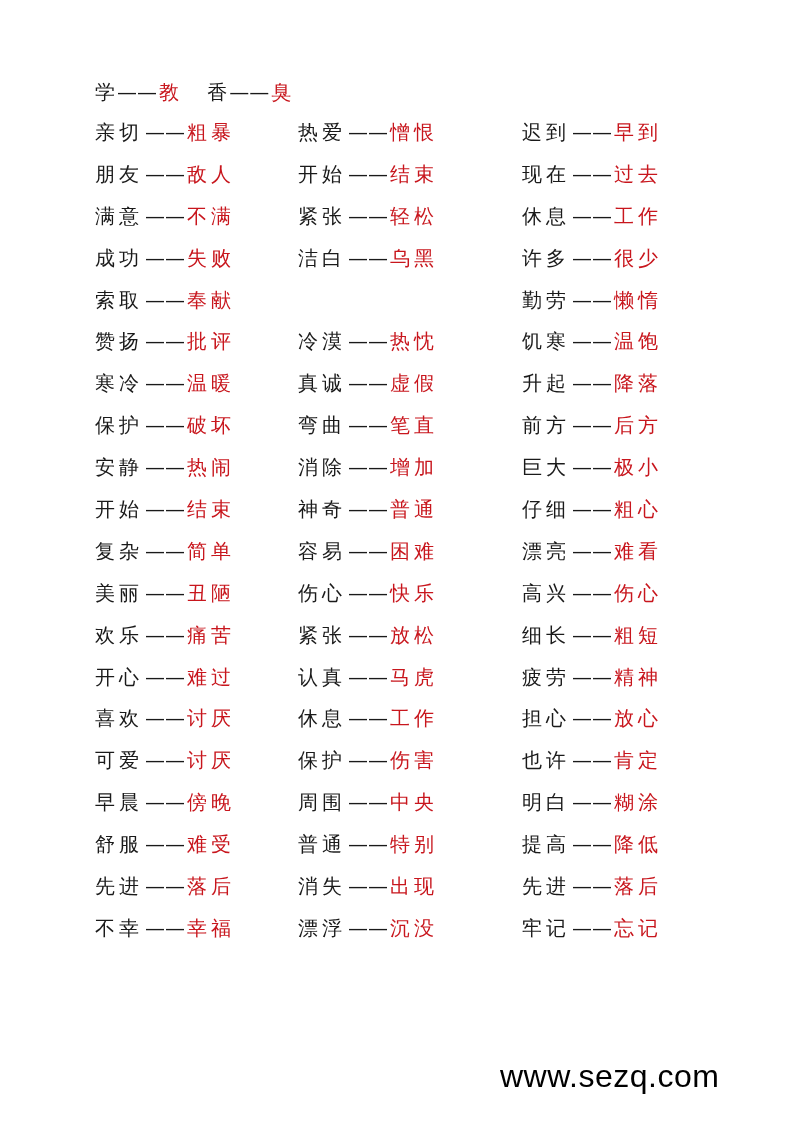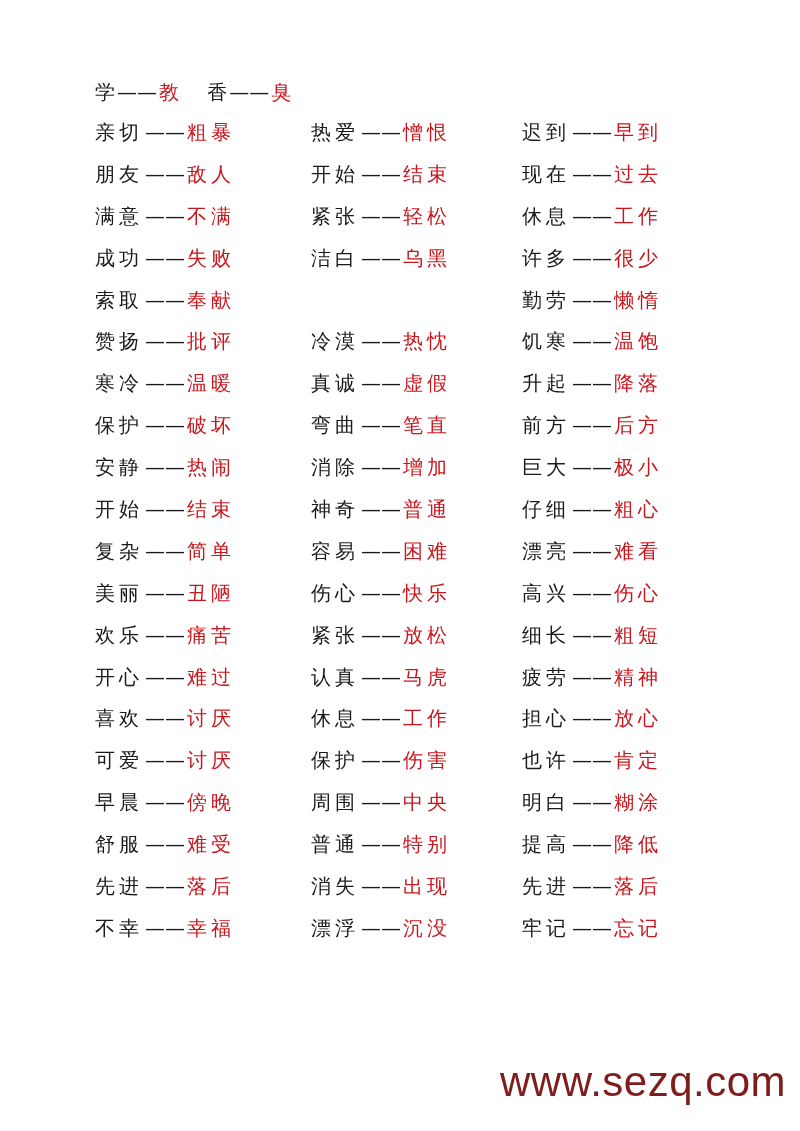--- a/index.html
+++ b/index.html
@@ -9,23 +9,23 @@
     .header-row { position: absolute; left: 95px; top: 78px; height: 28px; font-size: 20px; line-height: 28px; white-space: nowrap; }
     .header-row .pair { display: inline-block; margin-right: 22px; }
     .rows { position: absolute; left: 0; top: 118px; width: 800px; }
     .row { position: relative; height: 41.9px; }
     .pair { position: absolute; top: 0; font-size: 20px; line-height: 28px; white-space: nowrap; letter-spacing: 4px; }
     .word { color: #1a1a1a; }
     .dash { color: #1a1a1a; letter-spacing: 0; margin: 0 2px; }
     .ant { color: #c8161d; }
     .header-row .pair { position: static; letter-spacing: 0; }
     .c0 { left: 95px; }
-    .c1 { left: 311px; }
+    .c1 { left: 298px; }
     .c2 { left: 522px; }
-    .watermark { position: absolute; left: 500px; top: 1058px; font-family: "Liberation Sans", sans-serif; font-size: 42px; color: #7f1d1d; letter-spacing: 0.5px; }
+    .watermark { position: absolute; left: 500px; top: 1058px; font-family: "Liberation Sans", sans-serif; font-size: 32px; color: #000000; letter-spacing: 0.5px; }
   </style>
 </head>
 <body>
 
 <div class="page">
   <div class="header-row">
     <span class="pair"><span class="word">学</span><span class="dash">——</span><span class="ant">教</span></span>
     <span class="pair"><span class="word">香</span><span class="dash">——</span><span class="ant">臭</span></span>
   </div>
 

